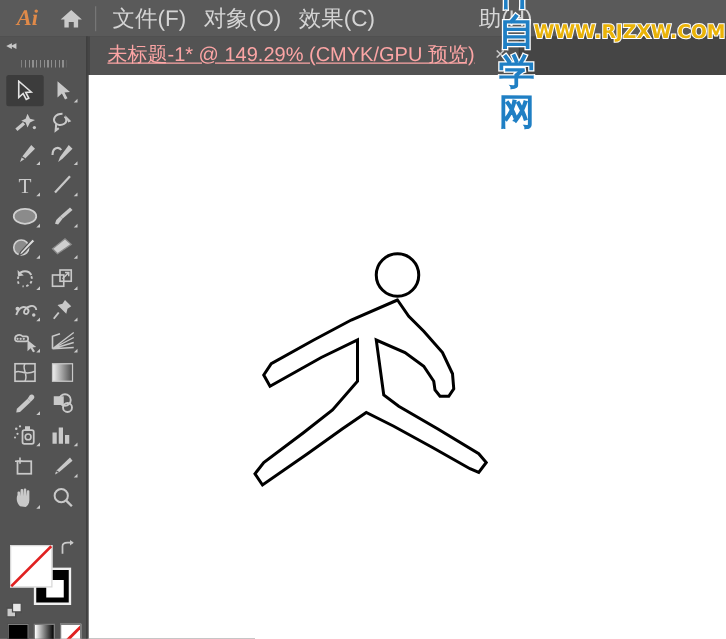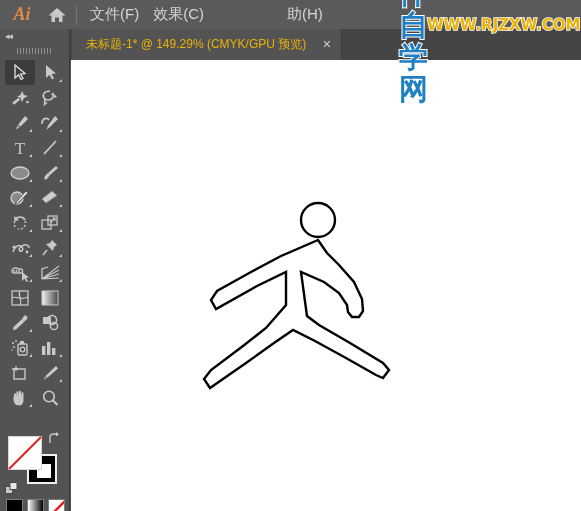--- a/index.html
+++ b/index.html
@@ -25,21 +25,21 @@
   }
   .home-btn{
     width:34px;height:29px;display:flex;align-items:center;justify-content:center;
   }
   .home-btn svg{display:block;}
   .menu-sep{
     width:1px;height:20px;background:#767676;margin:0 6px 0 2px;
   }
   .menu-items{display:flex;align-items:center;height:29px;}
   .menu-item{
-    color:#d4d4d4; font-size:15px; padding:0 7px; height:29px;
+    color:#d4d4d4; font-size:18px; padding:0 7px; height:29px;
     display:flex;align-items:center; white-space:nowrap; cursor:default;
   }
 
   
   .watermark{
     position:absolute; right:2px; top:0px; width:180px; height:50px;
     pointer-events:none; z-index:40;
     display:flex; flex-direction:row; align-items:center; justify-content:flex-start;
   }
   .wm-top{
@@ -63,21 +63,21 @@
     position:absolute; left:0; top:29px; width:581px; height:31px;
     background:#454545;
   }
   .doc-tab{
     position:absolute; left:72px; top:0px; height:31px;
     background:#535353;
     display:flex; align-items:center; padding:0 8px 0 14px;
     border-right:1px solid #3c3c3c;
   }
   .doc-tab-label{
-    color:#eab308; font-size:12px; white-space:nowrap;
+    color:#fca5a5; font-size:16px; white-space:nowrap;text-decoration:underline;
   }
   .tab-close{
     margin-left:14px; color:#cfcfcf; font-size:11px; line-height:11px;
     width:13px;height:13px;display:flex;align-items:center;justify-content:center;
     cursor:default; font-weight:bold;
   }
 
   
   .toolpanel{
     position:absolute; left:0; top:29px; width:70px; height:482px;
@@ -176,20 +176,21 @@
   <div class="menubar">
     <div class="ai-logo">Ai</div>
     <div class="home-btn">
       <svg width="20" height="18" viewBox="0 0 20 18">
         <path d="M10 2 L18.5 9.5 L15.5 9.5 L15.5 16 L12 16 L12 11.5 L8 11.5 L8 16 L4.5 16 L4.5 9.5 L1.5 9.5 Z" fill="#c9c9c9"></path>
       </svg>
     </div>
     <div class="menu-sep"></div>
     <div class="menu-items">
       <div class="menu-item">文件(F)</div>
+      <div class="menu-item">对象(O)</div>
       <div class="menu-item">效果(C)</div>
       <div class="menu-item" style="padding-left:76px;">助(H)</div>
     </div>
   </div>
 
   <div class="tabbar">
     <div class="doc-tab">
       <span class="doc-tab-label">未标题-1* @ 149.29% (CMYK/GPU 预览)</span>
       <span class="tab-close">✕</span>
     </div>

